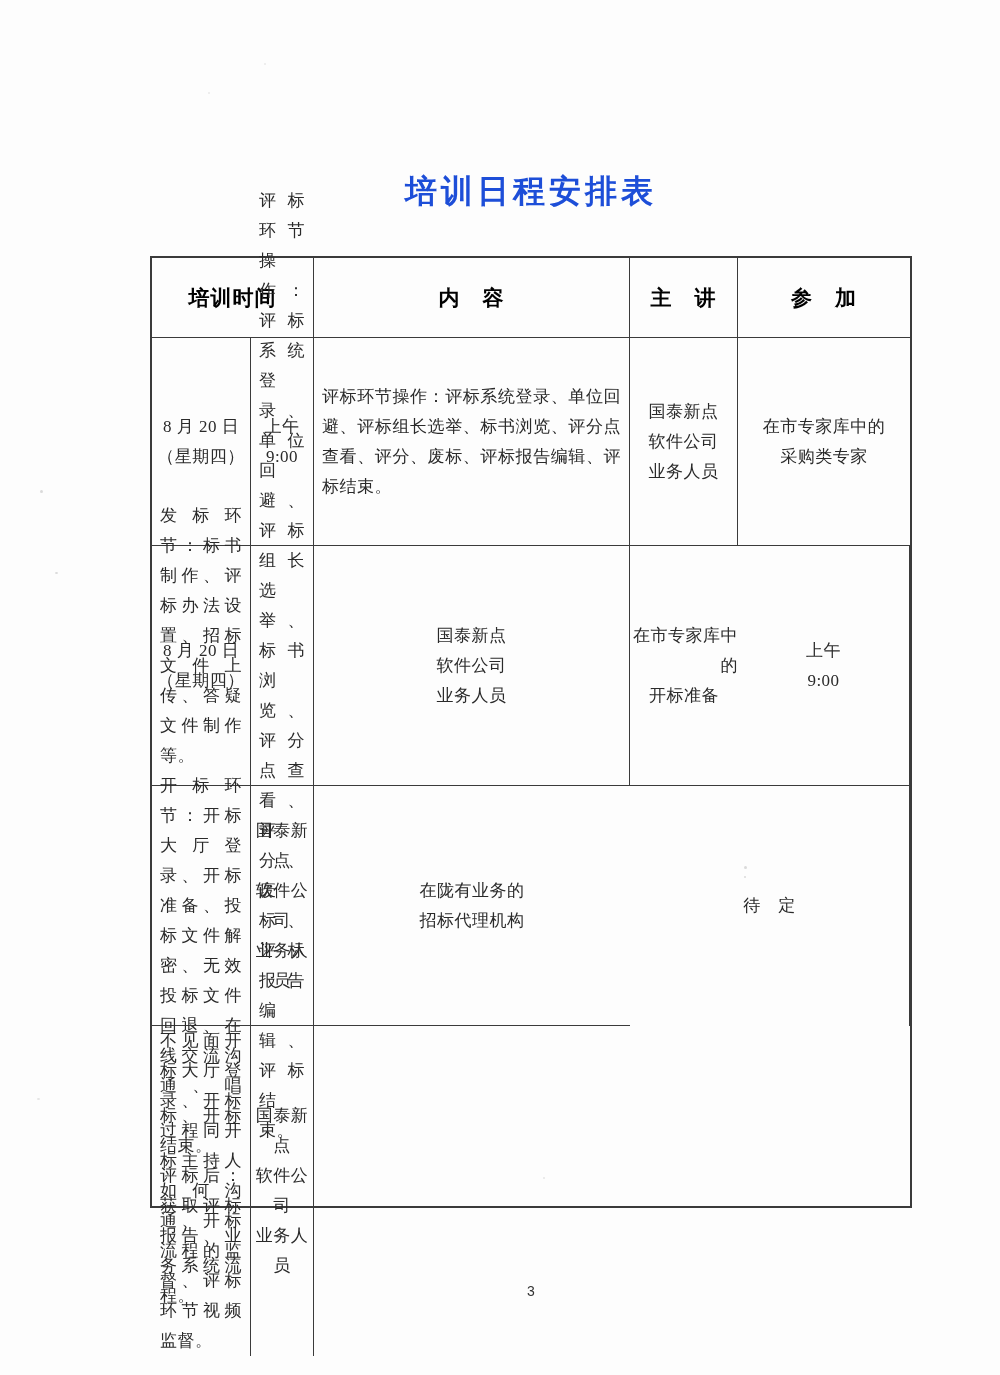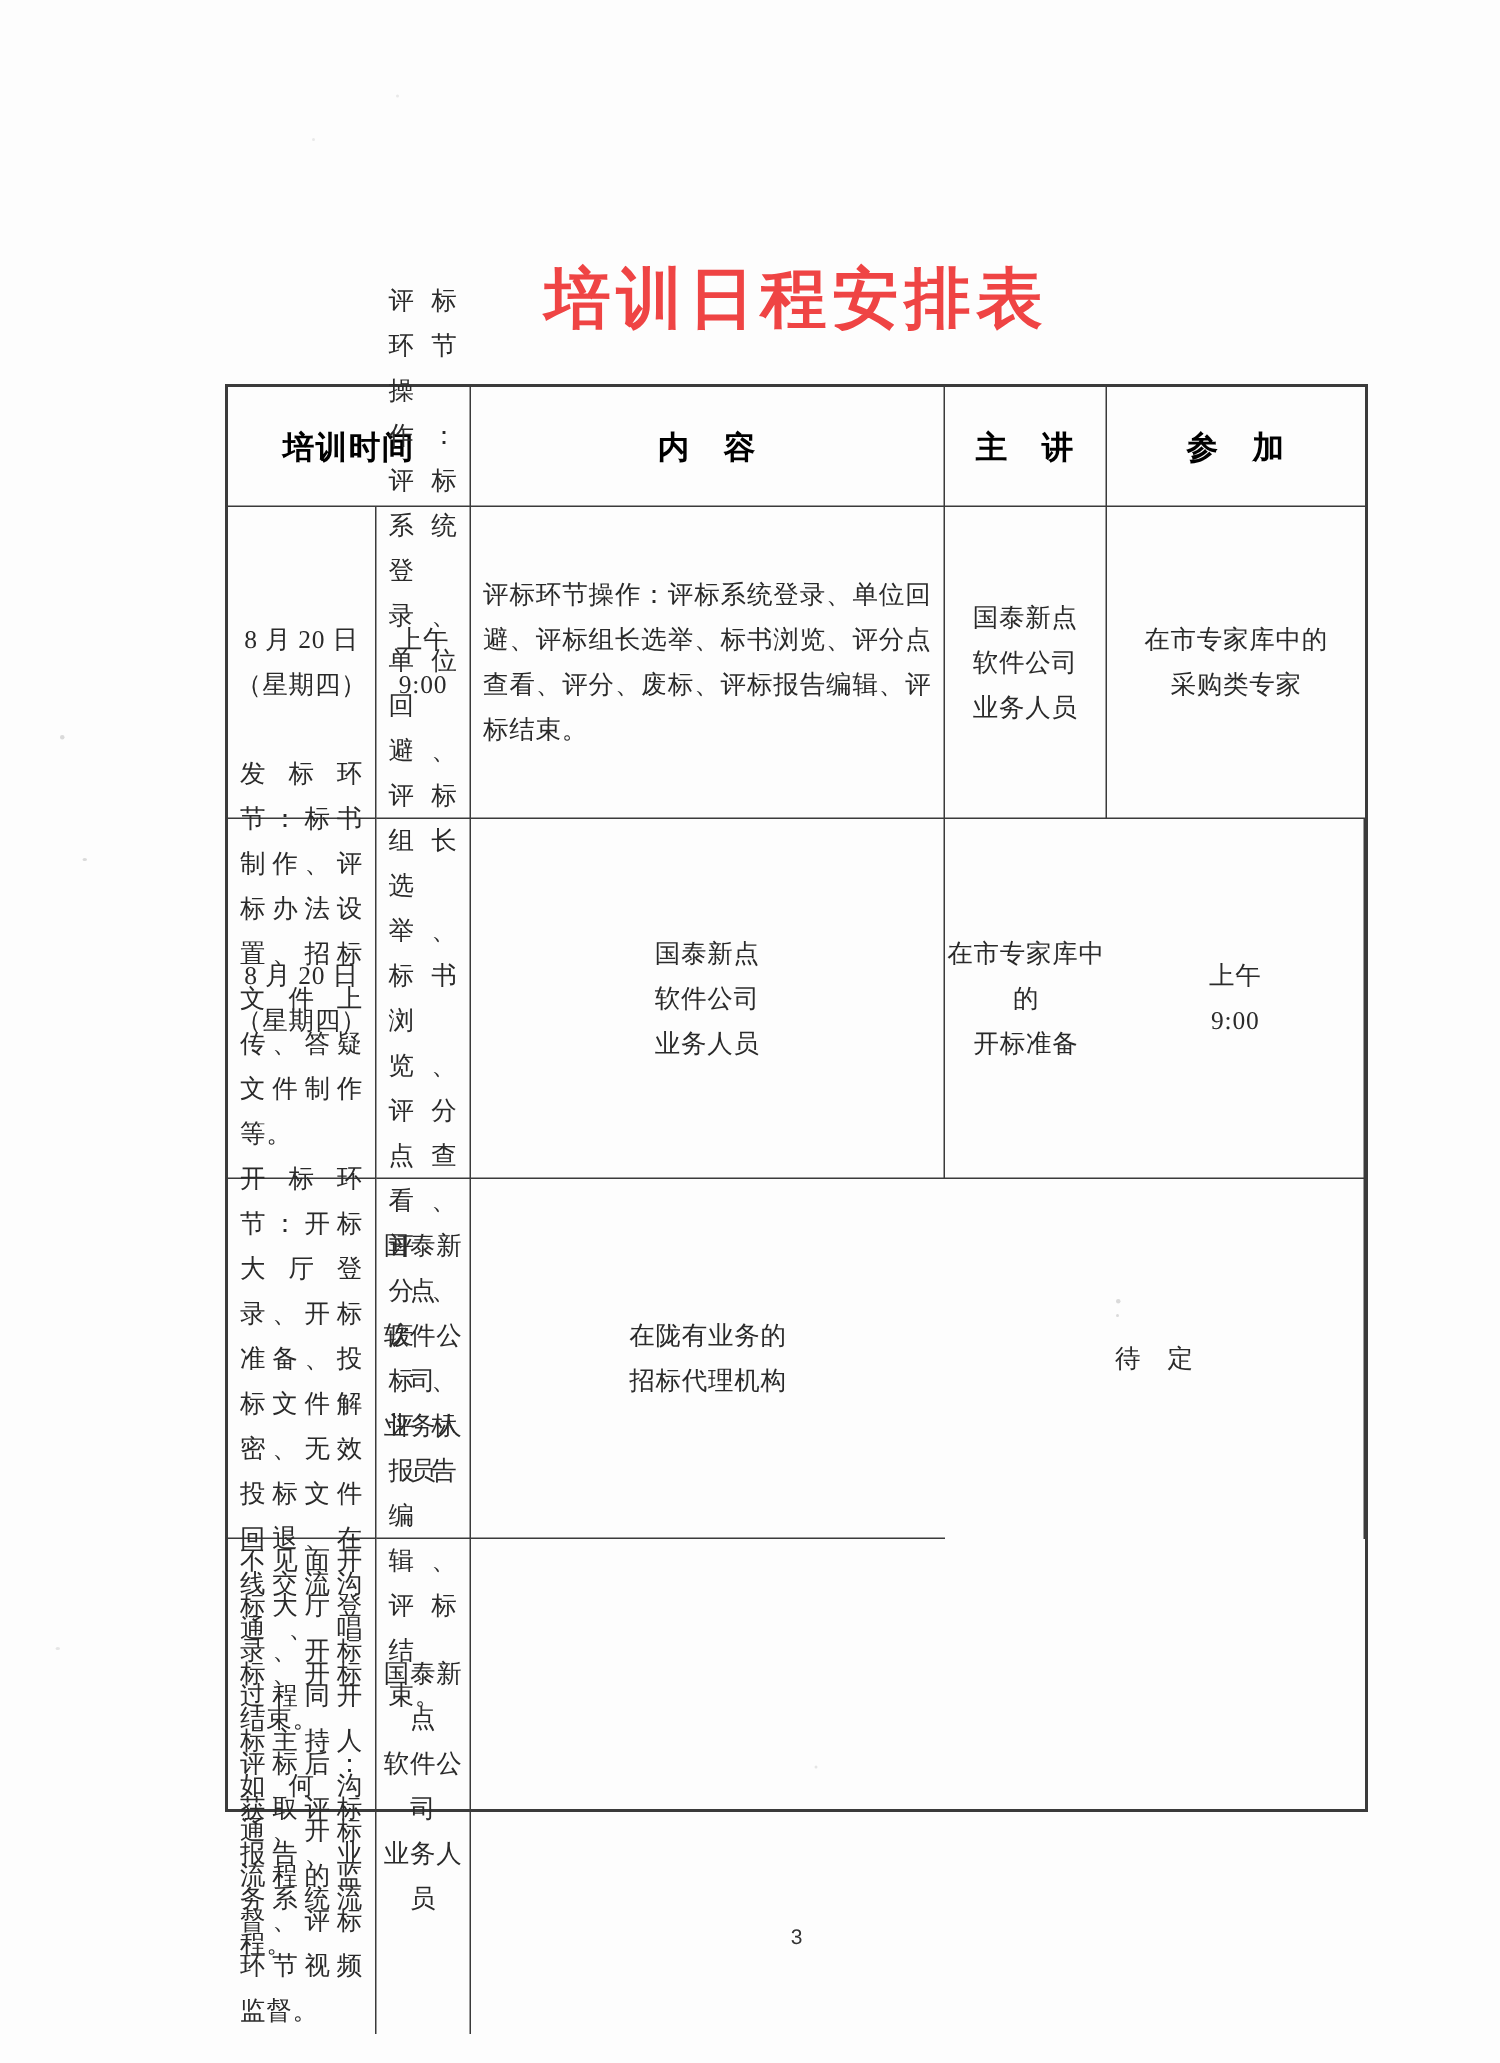--- a/index.html
+++ b/index.html
@@ -11,24 +11,24 @@
     background: #fdfdfd;
     font-family: "Liberation Serif", "DejaVu Serif", serif;
     color: #2a2a2a;
     overflow: hidden;
   }
   .doc-title {
     position: absolute;
     left: 150px; top: 170px;
     width: 762px;
     text-align: center;
-    font-size: 44px;
+    font-size: 32px;
     font-weight: bold;
     letter-spacing: 4px;
-    color: #ef4444;
+    color: #1d4ed8;
   }
   .schedule-table {
     position: absolute;
     left: 150px; top: 256px;
     width: 762px; height: 952px;
     border: 2px solid #3b3b3b;
     display: grid;
     grid-template-columns: 99px 63px 316px 108px 1fr;
     grid-template-rows: 80px 208px 240px 240px 1fr;
     background: transparent;
@@ -37,21 +37,21 @@
     border-right: 1.5px solid #3b3b3b;
     border-bottom: 1.5px solid #3b3b3b;
     display: flex;
     flex-direction: column;
     align-items: center;
     justify-content: center;
     font-size: 17px;
     line-height: 30px;
     letter-spacing: 0.5px;
   }
-  .cell.last-col { border-right: none; }
+  .cell.last-col { border-right: none; text-align: right; }
   .cell.last-row { border-bottom: none; }
   .cell.span2 { grid-column: span 2; }
   .header-cell {
     font-size: 21px;
     font-weight: bold;
     letter-spacing: 1px;
     color: #000000;
   }
   .content-cell {
     align-items: stretch;

